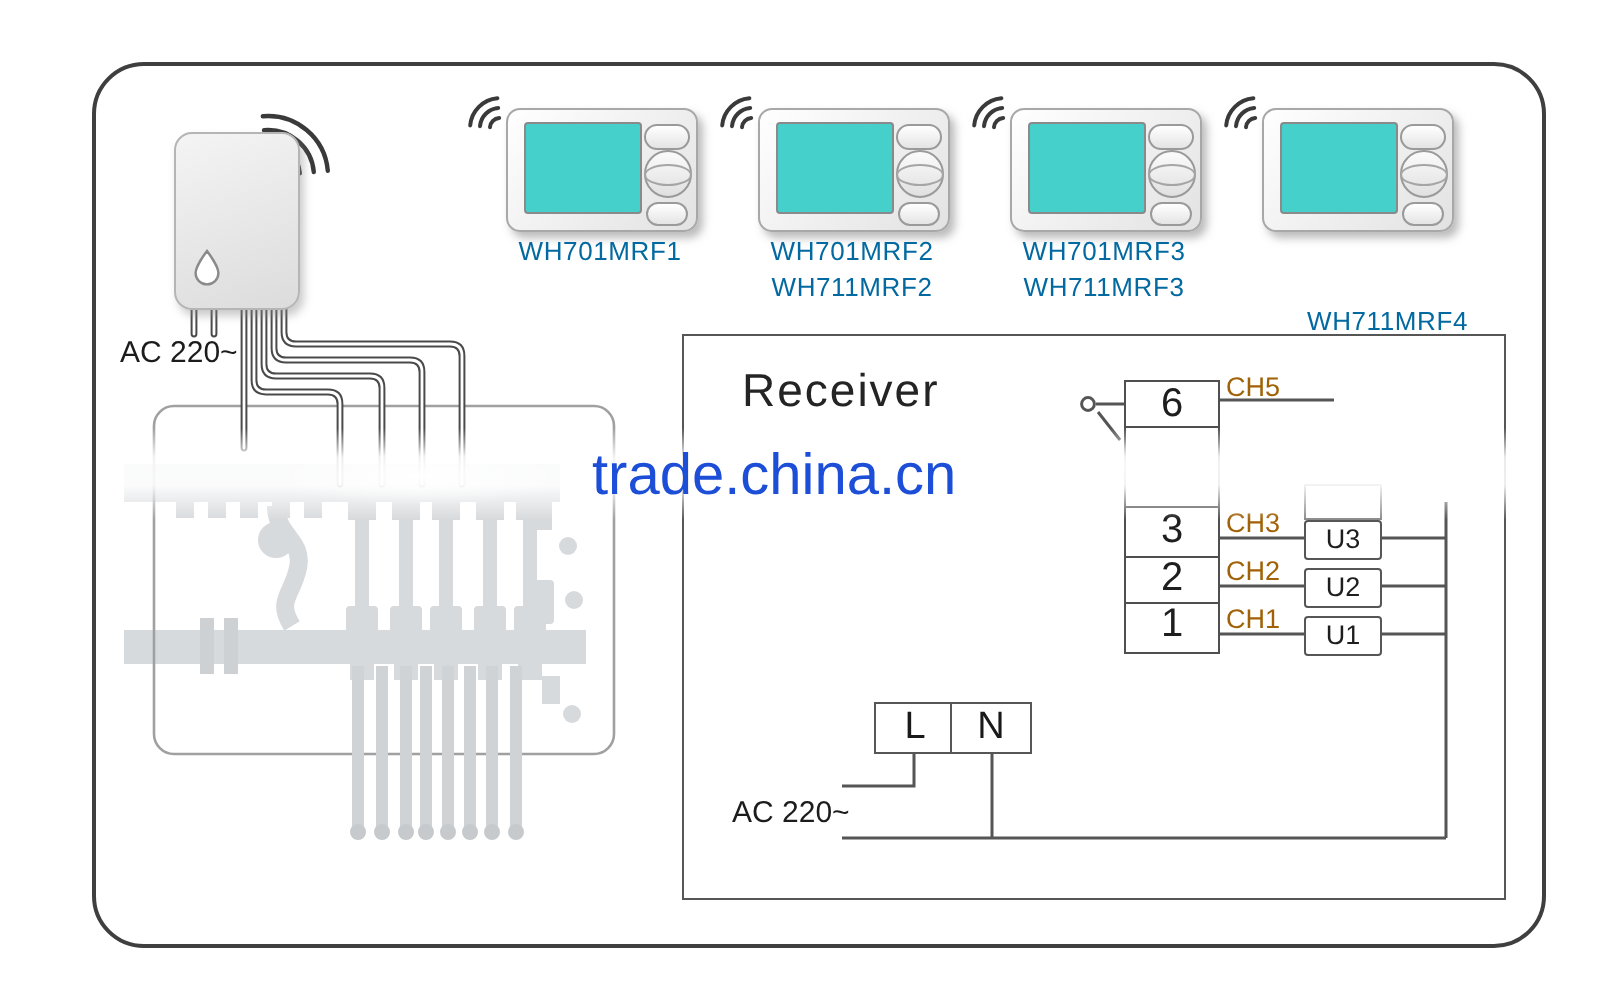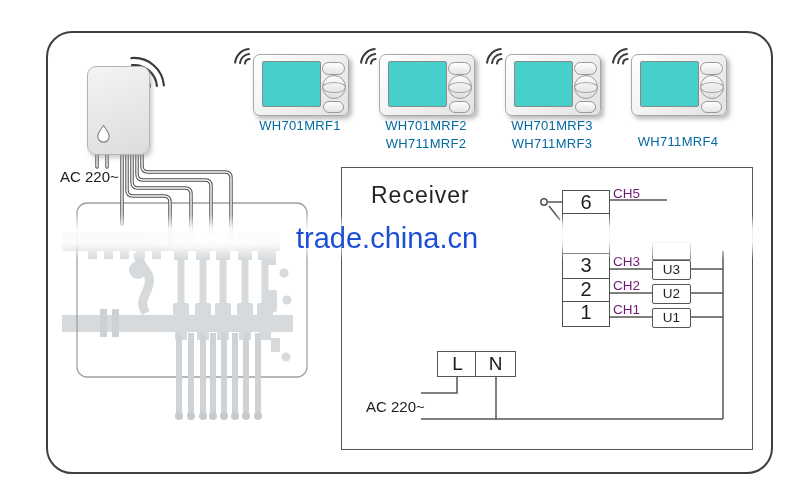--- a/index.html
+++ b/index.html
@@ -23,21 +23,21 @@
   .t-label{width:112px;text-align:center;font-size:13px;letter-spacing:.3px;color:#0369a1;z-index:2;line-height:18px;}
   
   .rcv{left:341px;top:167px;width:410px;height:281px;border:1.4px solid #565656;background:transparent;z-index:1;}
   .rcv-title{left:371px;top:182px;font-size:23px;letter-spacing:1px;color:#242424;z-index:2;}
   .stack{left:562px;top:190px;width:46px;height:135px;border:1.5px solid #4f4f4f;background:#fff;z-index:2;}
   .stack .hline{position:absolute;left:0;width:100%;height:0;border-top:1.5px solid #4f4f4f;}
   .digit{position:absolute;left:0;width:100%;text-align:center;font-size:20px;color:#1e1e1e;}
   .ubox{width:37px;height:18px;border:1.4px solid #565656;border-radius:2px;background:#fff;z-index:2;
         text-align:center;font-size:13.5px;line-height:18px;color:#1e1e1e;}
   .ughost{left:652px;top:242px;width:37px;height:16px;border:1.2px solid #8a8a8a;background:#fff;z-index:2;}
-  .ch-label{font-size:13.5px;color:#701a75;z-index:2;}
+  .ch-label{font-size:13.5px;color:#a16207;z-index:2;}
   .term{width:39px;height:24px;border:1.4px solid #565656;background:#fff;z-index:2;
         text-align:center;font-size:19px;line-height:24px;color:#1a1a1a;}
   .ac-right{left:366px;top:398px;font-size:15px;color:#1c1c1c;z-index:2;}
   
   .wash{left:50px;top:214px;width:714px;height:46px;z-index:5;pointer-events:none;
         background:
          radial-gradient(ellipse 100px 20px at 160px 24px, rgba(255,255,255,.97) 0%, rgba(255,255,255,0) 75%),
          radial-gradient(ellipse 60px 20px at 530px 20px, rgba(255,255,255,.95) 0%, rgba(255,255,255,0) 75%),
          linear-gradient(to bottom, rgba(255,255,255,0) 0%, rgba(255,255,255,.88) 32%,
                          rgba(255,255,255,.9) 62%, rgba(255,255,255,0) 100%);}
@@ -224,21 +224,21 @@
         <div class="dial-band"></div>
       </div>
     <div class="pill" style="left:69px;top:46px;width:19px;height:10px;"></div>
   </div>
 
   <div class="abs t-label" style="left:244px;top:117px;">WH701MRF1</div>
   <div class="abs t-label" style="left:370px;top:117px;">WH701MRF2</div>
   <div class="abs t-label" style="left:370px;top:135px;">WH711MRF2</div>
   <div class="abs t-label" style="left:496px;top:117px;">WH701MRF3</div>
   <div class="abs t-label" style="left:496px;top:135px;">WH711MRF3</div>
-  <div class="abs t-label" style="left:622px;top:133px;">WH711MRF4</div>
+  <div class="abs t-label" style="left:622px;top:152px;text-align:right;">WH711MRF4</div>
 
   <div class="abs rcv"></div>
   <div class="abs rcv-title">Receiver</div>
 
   <div class="abs stack">
     <div class="hline" style="top:21.5px;"></div>
     <div class="hline" style="top:61.5px;"></div>
     <div class="hline" style="top:86.5px;"></div>
     <div class="hline" style="top:109.5px;"></div>
     <div class="digit" style="top:0px;line-height:22px;">6</div>

